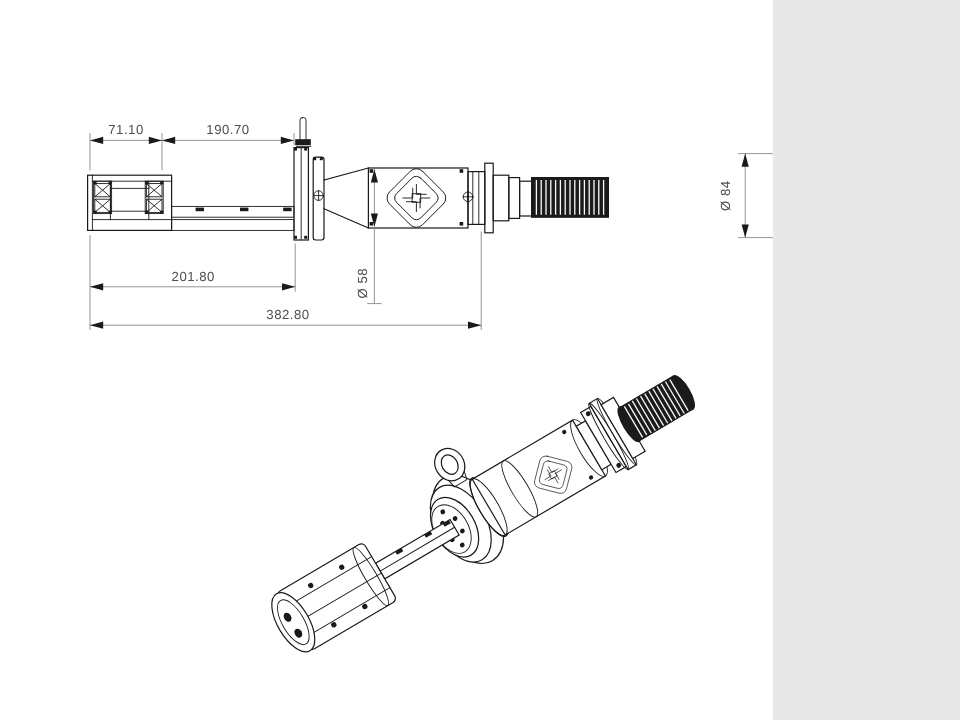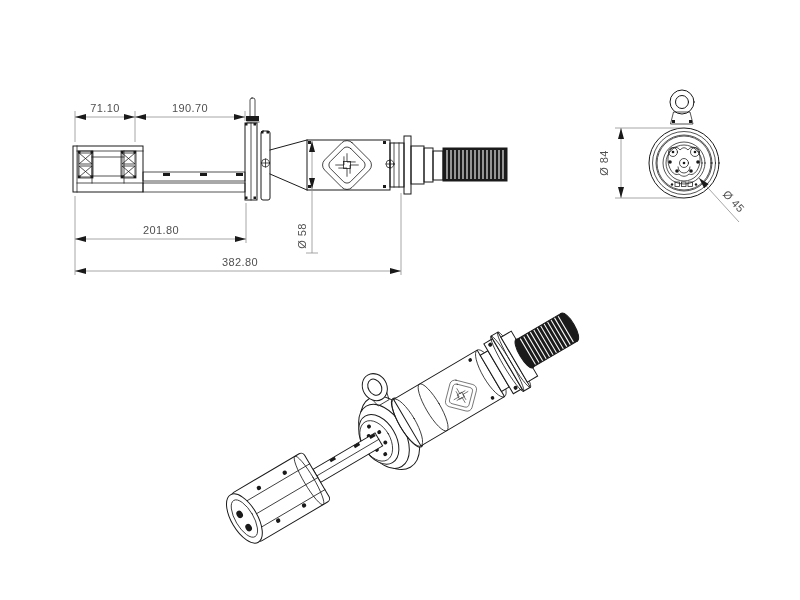--- a/index.html
+++ b/index.html
@@ -1,17 +1,17 @@
 <!DOCTYPE html>
 <html><head>
 <meta charset="utf-8">
 <style>
   html,body{margin:0;padding:0;background:#e8e8e8;}
   .canvas{
-    width:800px;height:600px;background:#ffffff;position:relative;
+    width:644px;height:600px;background:#ffffff;position:relative;
     font-family:"Liberation Sans", sans-serif;overflow:hidden;
   }
   svg{display:block;}
   .ln{fill:none;stroke:#1a1a1a;stroke-width:1;stroke-linecap:square;}
   .ln2{fill:none;stroke:#1a1a1a;stroke-width:0.75;stroke-linecap:square;}
   .wfill{fill:#ffffff;stroke:#1a1a1a;stroke-width:1;}
   .dark{fill:#1a1a1a;stroke:none;}
   .dim{fill:none;stroke:#8f8f8f;stroke-width:0.8;}
   .dimtxt{font:11px "Liberation Sans", sans-serif;fill:#4f4f4f;letter-spacing:0.4px;text-anchor:middle;}
   .rib{fill:none;stroke:#f7f7f7;stroke-width:1.1;}

